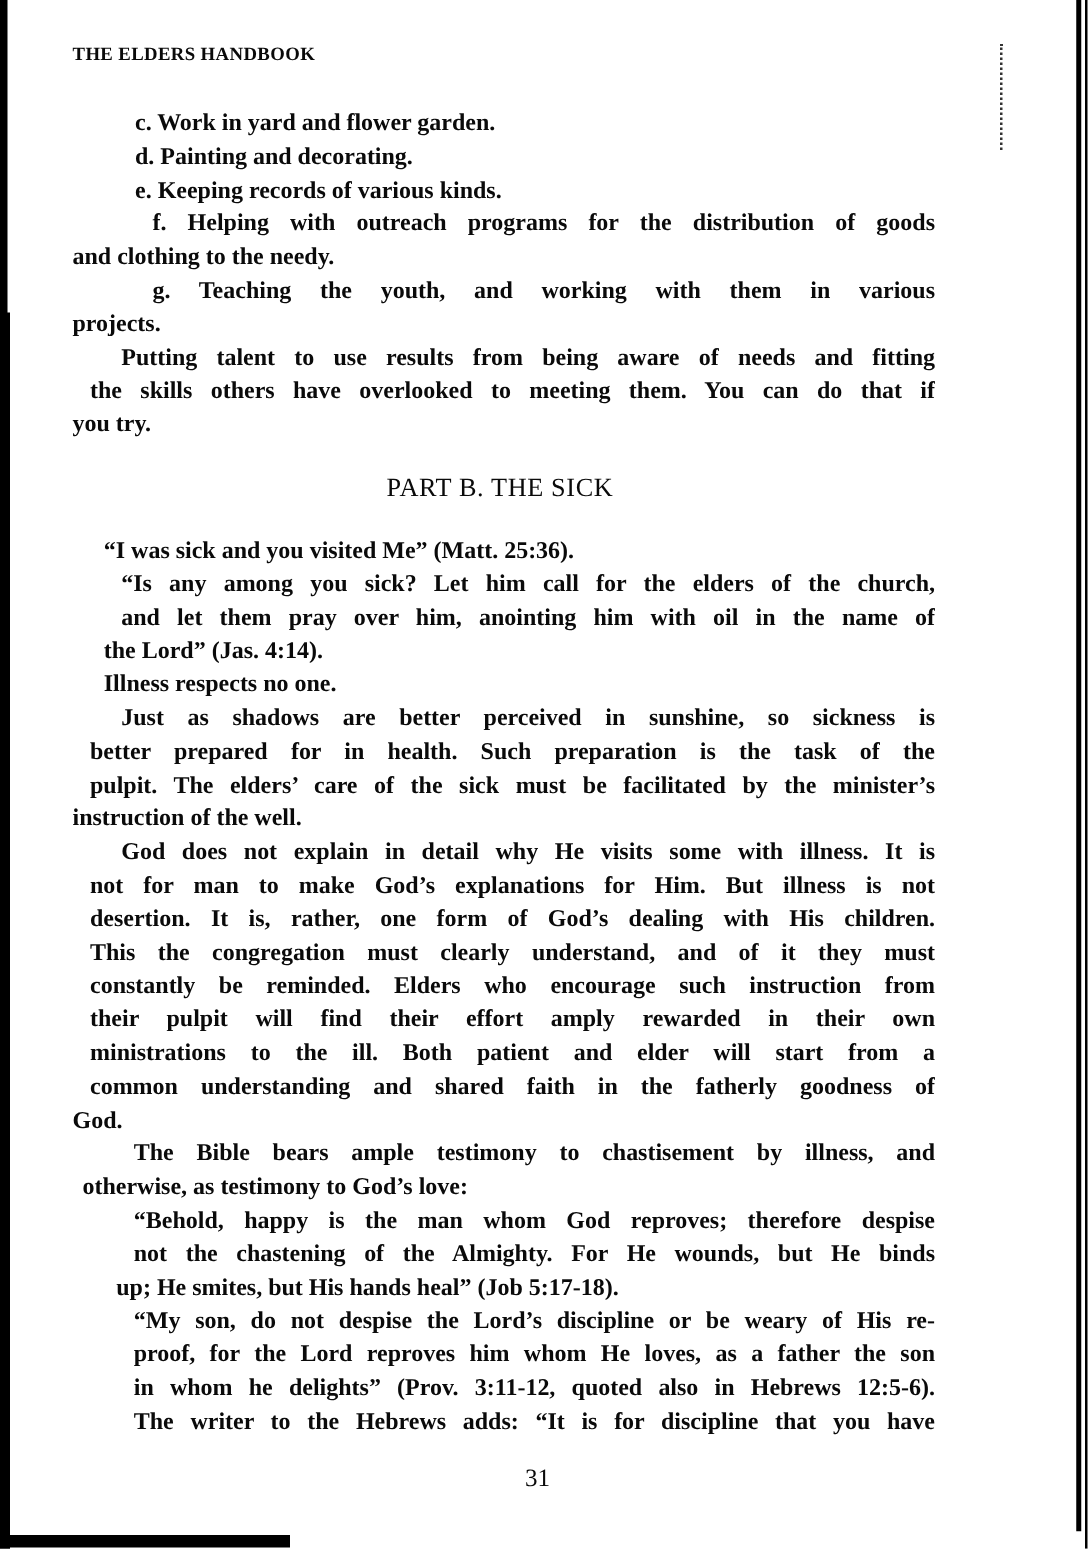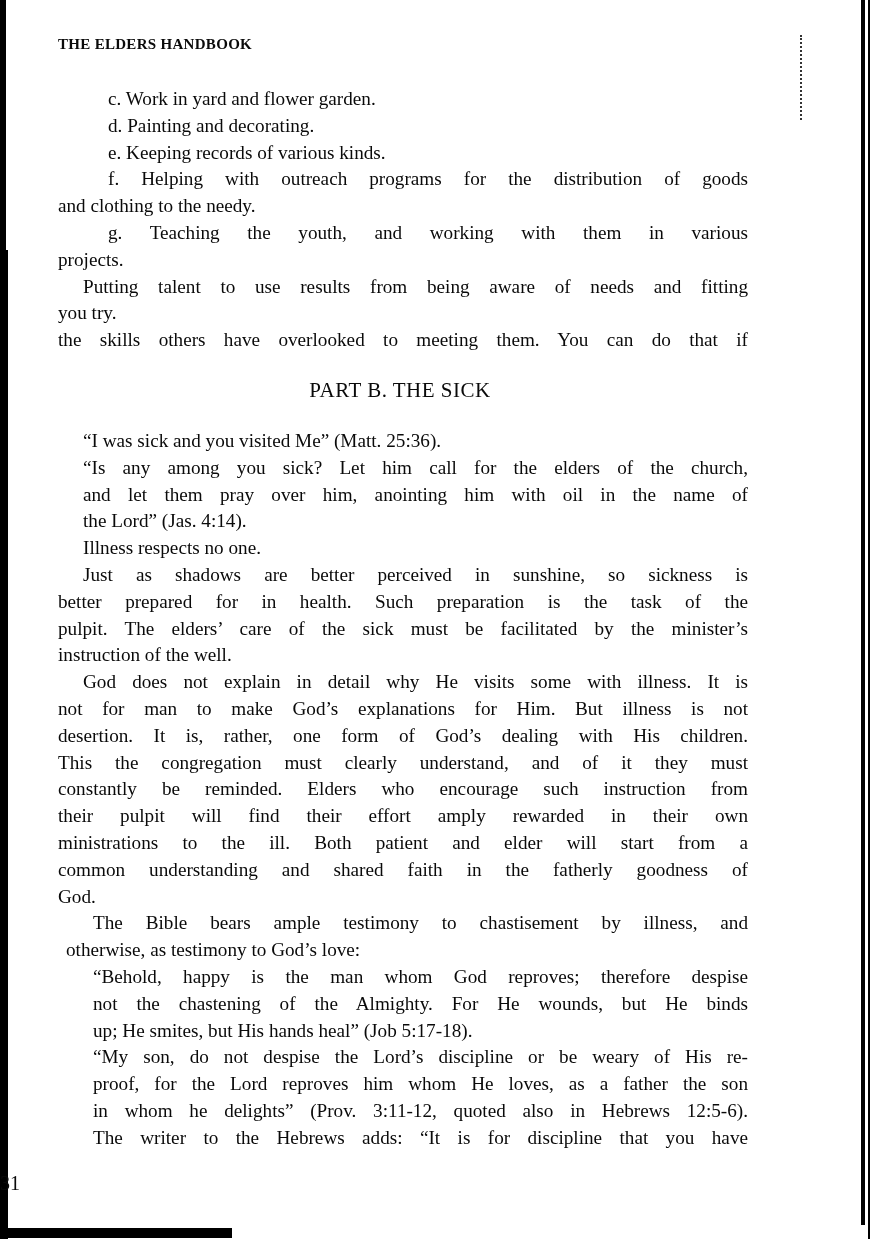--- a/index.html
+++ b/index.html
@@ -47,53 +47,56 @@
       font-weight: bold;
       font-size: 15px;
       letter-spacing: 0.3px;
     }
 
     .text {
       position: absolute;
       left: 58px;
       width: 690px;
       font-family: "Liberation Serif", serif;
-      font-weight: normal;
+      font-weight: bold;
       font-size: 19.2px;
       line-height: 26.8px;
       text-align: justify;
     }
     .line {
       display: block;
       white-space: nowrap;
       height: 26.8px;
     }
     .line.just {
       text-align: justify;
       text-align-last: justify;
       white-space: normal;
       overflow: hidden;
+      margin-left: 14px;
     }
     .indent-list { padding-left: 50px; }
     .indent-para { padding-left: 25px; }
     .indent-quote { padding-left: 25px; }
     .indent-quote2 { padding-left: 35px; }
 
     .section-heading {
       position: absolute; left: 0; width: 800px; top: 378px;
       text-align: center;
       font-family: "Liberation Serif", serif;
       font-weight: normal;
       font-size: 21px;
       letter-spacing: 0.5px;
     }
     .page-number {
       position: absolute; left: 0; width: 770px; top: 1172px;
+      text-align: center;
       font-family: "Liberation Serif", serif;
       font-size: 20px;
+      padding-left: 45px;
     }
   </style>
 </head>
 <body>
 
 <div class="left-border"></div>
 <div class="left-border-lower"></div>
 <div class="bottom-bar"></div>
 <div class="right-rule-1"></div>
 <div class="right-rule-2"></div>
@@ -103,22 +106,22 @@
 
 <div class="text" id="block-top" style="top: 86px;">
     <span class="line indent-list">c.  Work in yard and flower garden.</span>
     <span class="line indent-list">d.  Painting and decorating.</span>
     <span class="line indent-list">e.  Keeping records of various kinds.</span>
     <span class="line just indent-list">f.  Helping with outreach programs for the distribution of goods</span>
     <span class="line">and clothing to the needy.</span>
     <span class="line just indent-list">g. Teaching the youth, and working with them in various</span>
     <span class="line">projects.</span>
     <span class="line just indent-para">Putting talent to use results from being aware of needs and fitting</span>
+    <span class="line just">the skills others have overlooked to meeting them. You can do that if</span>
     <span class="line">you try.</span>
-    <span class="line just">the skills others have overlooked to meeting them. You can do that if</span>
   </div>
 
 <div class="section-heading">PART B. THE SICK</div>
 
 <div class="text" id="block-main" style="top: 428px;">
     <span class="line indent-quote">“I was sick and you visited Me” (Matt. 25:36).</span>
     <span class="line just indent-quote">“Is any among you sick? Let him call for the elders of the church,</span>
     <span class="line just indent-quote">and let them pray over him, anointing him with oil in the name of</span>
     <span class="line indent-quote">the Lord” (Jas. 4:14).</span>
     <span class="line indent-quote">Illness respects no one.</span>

